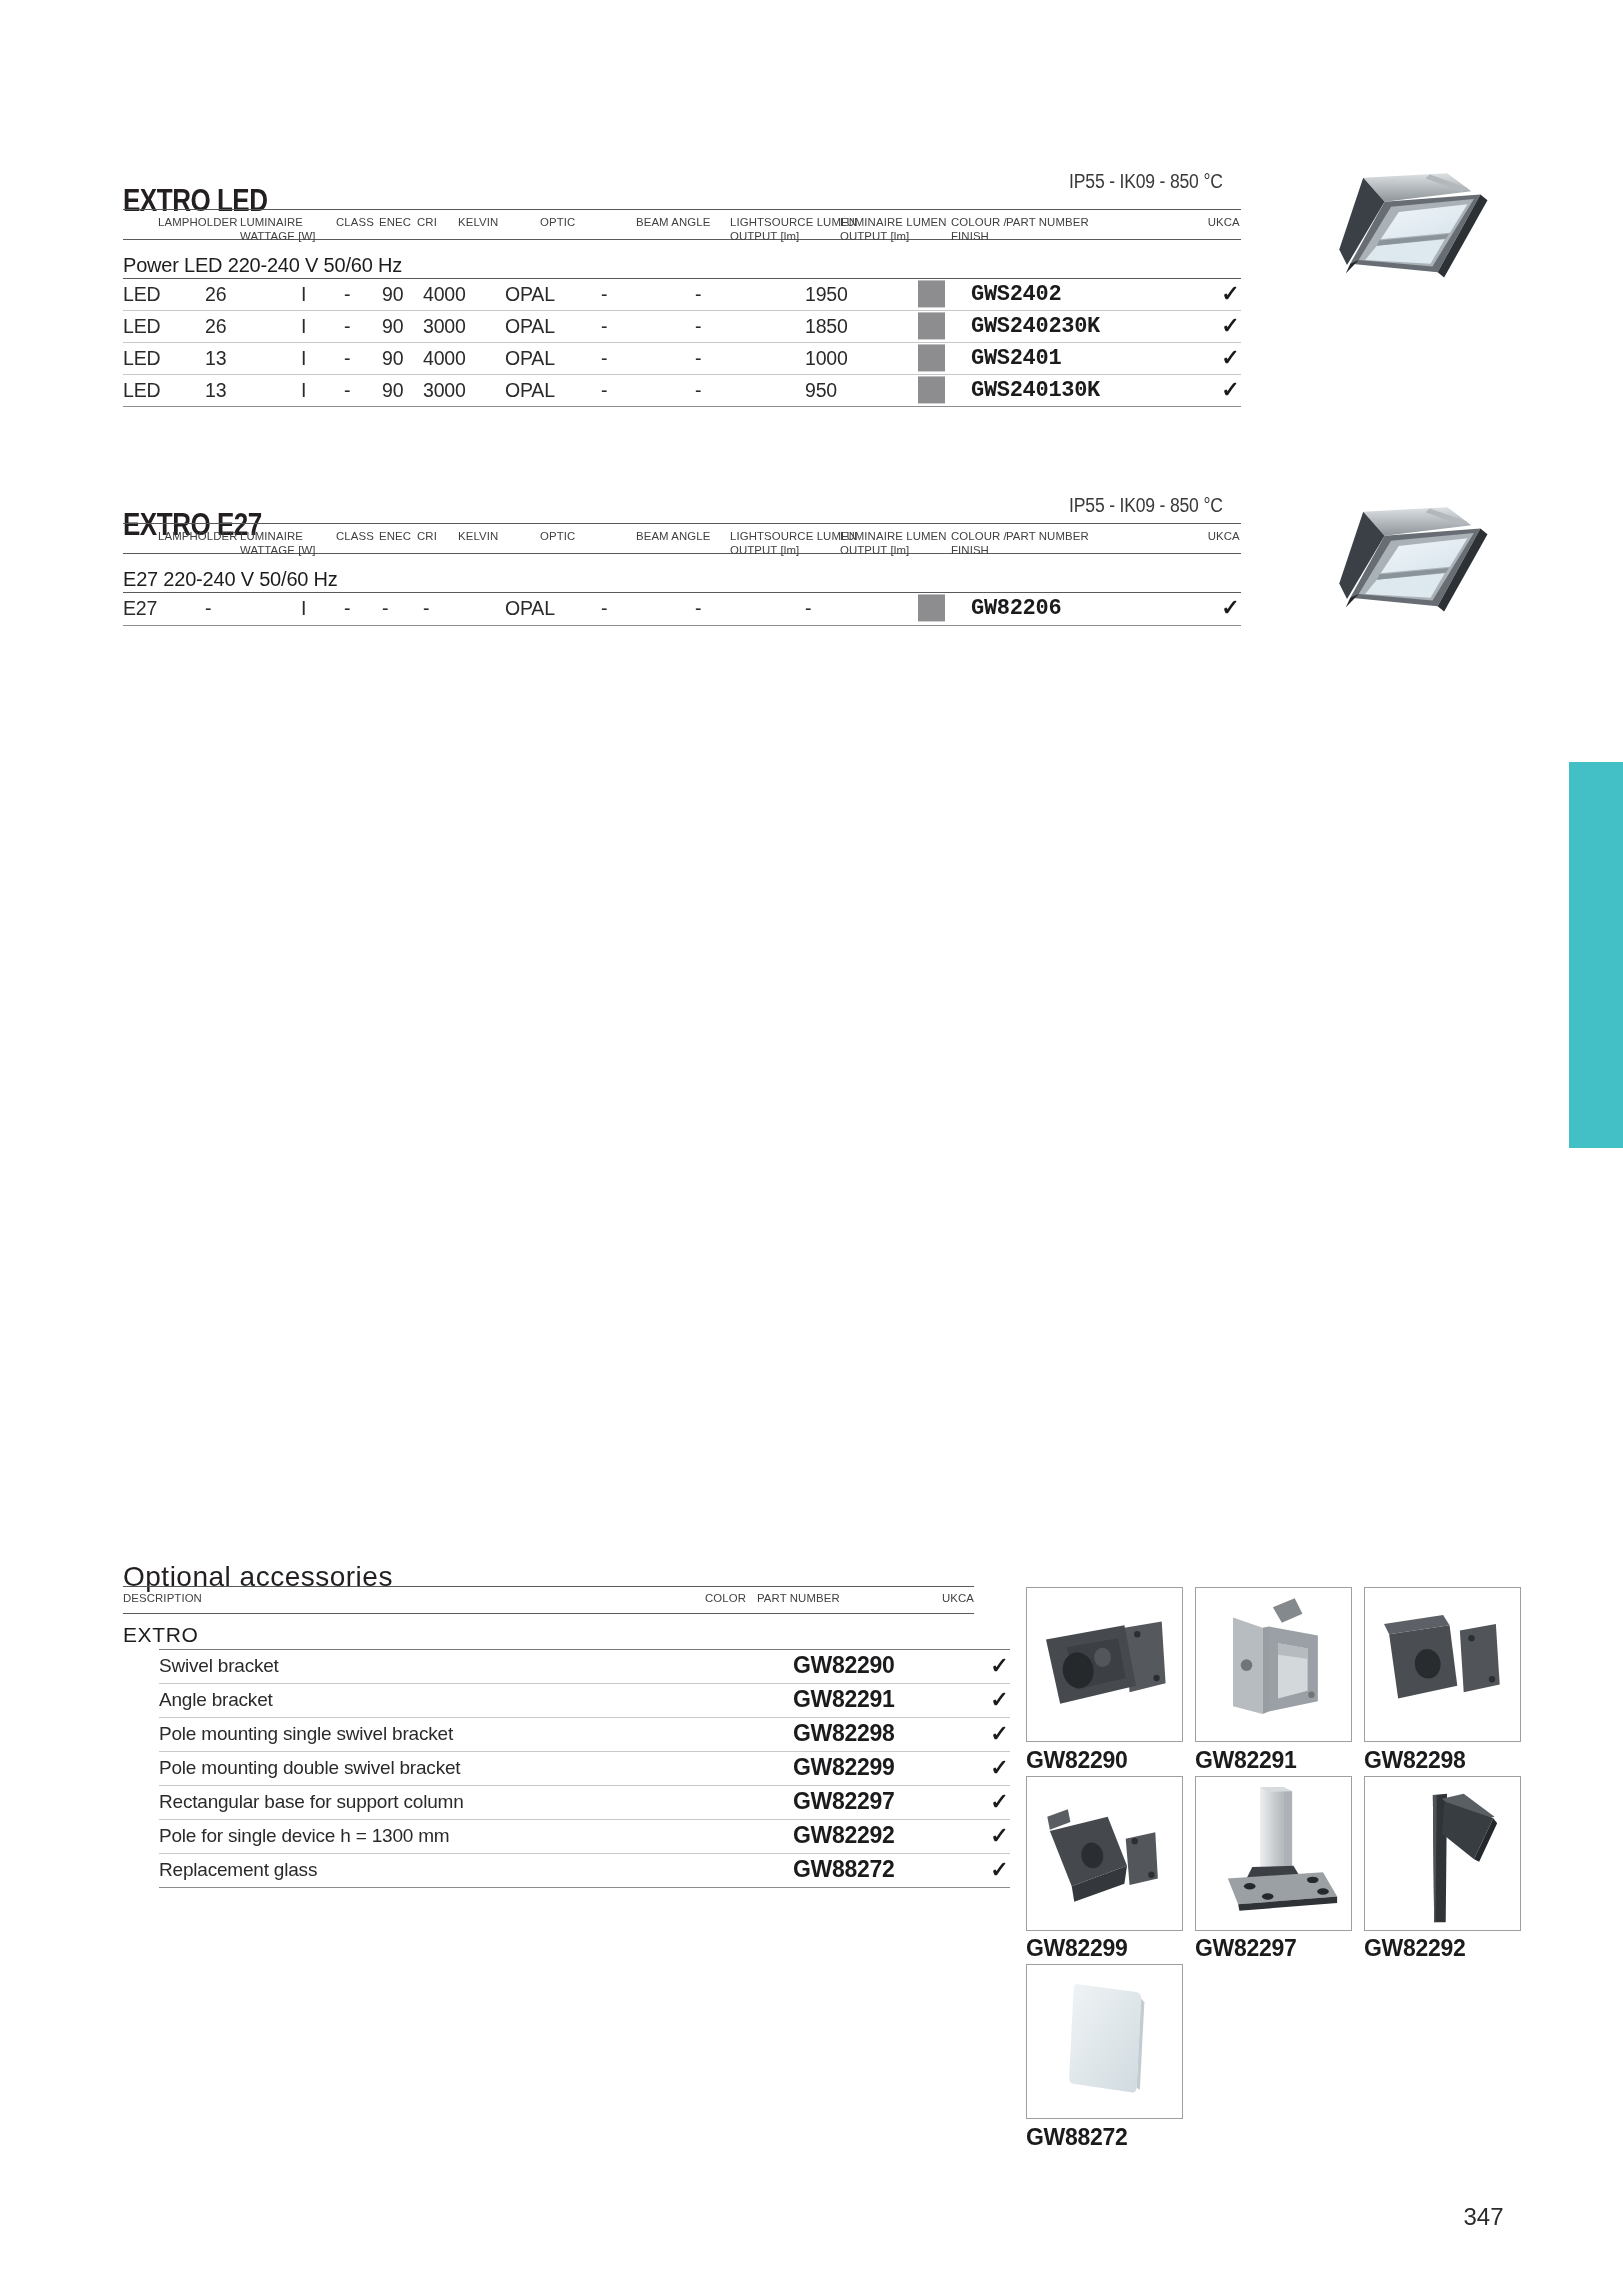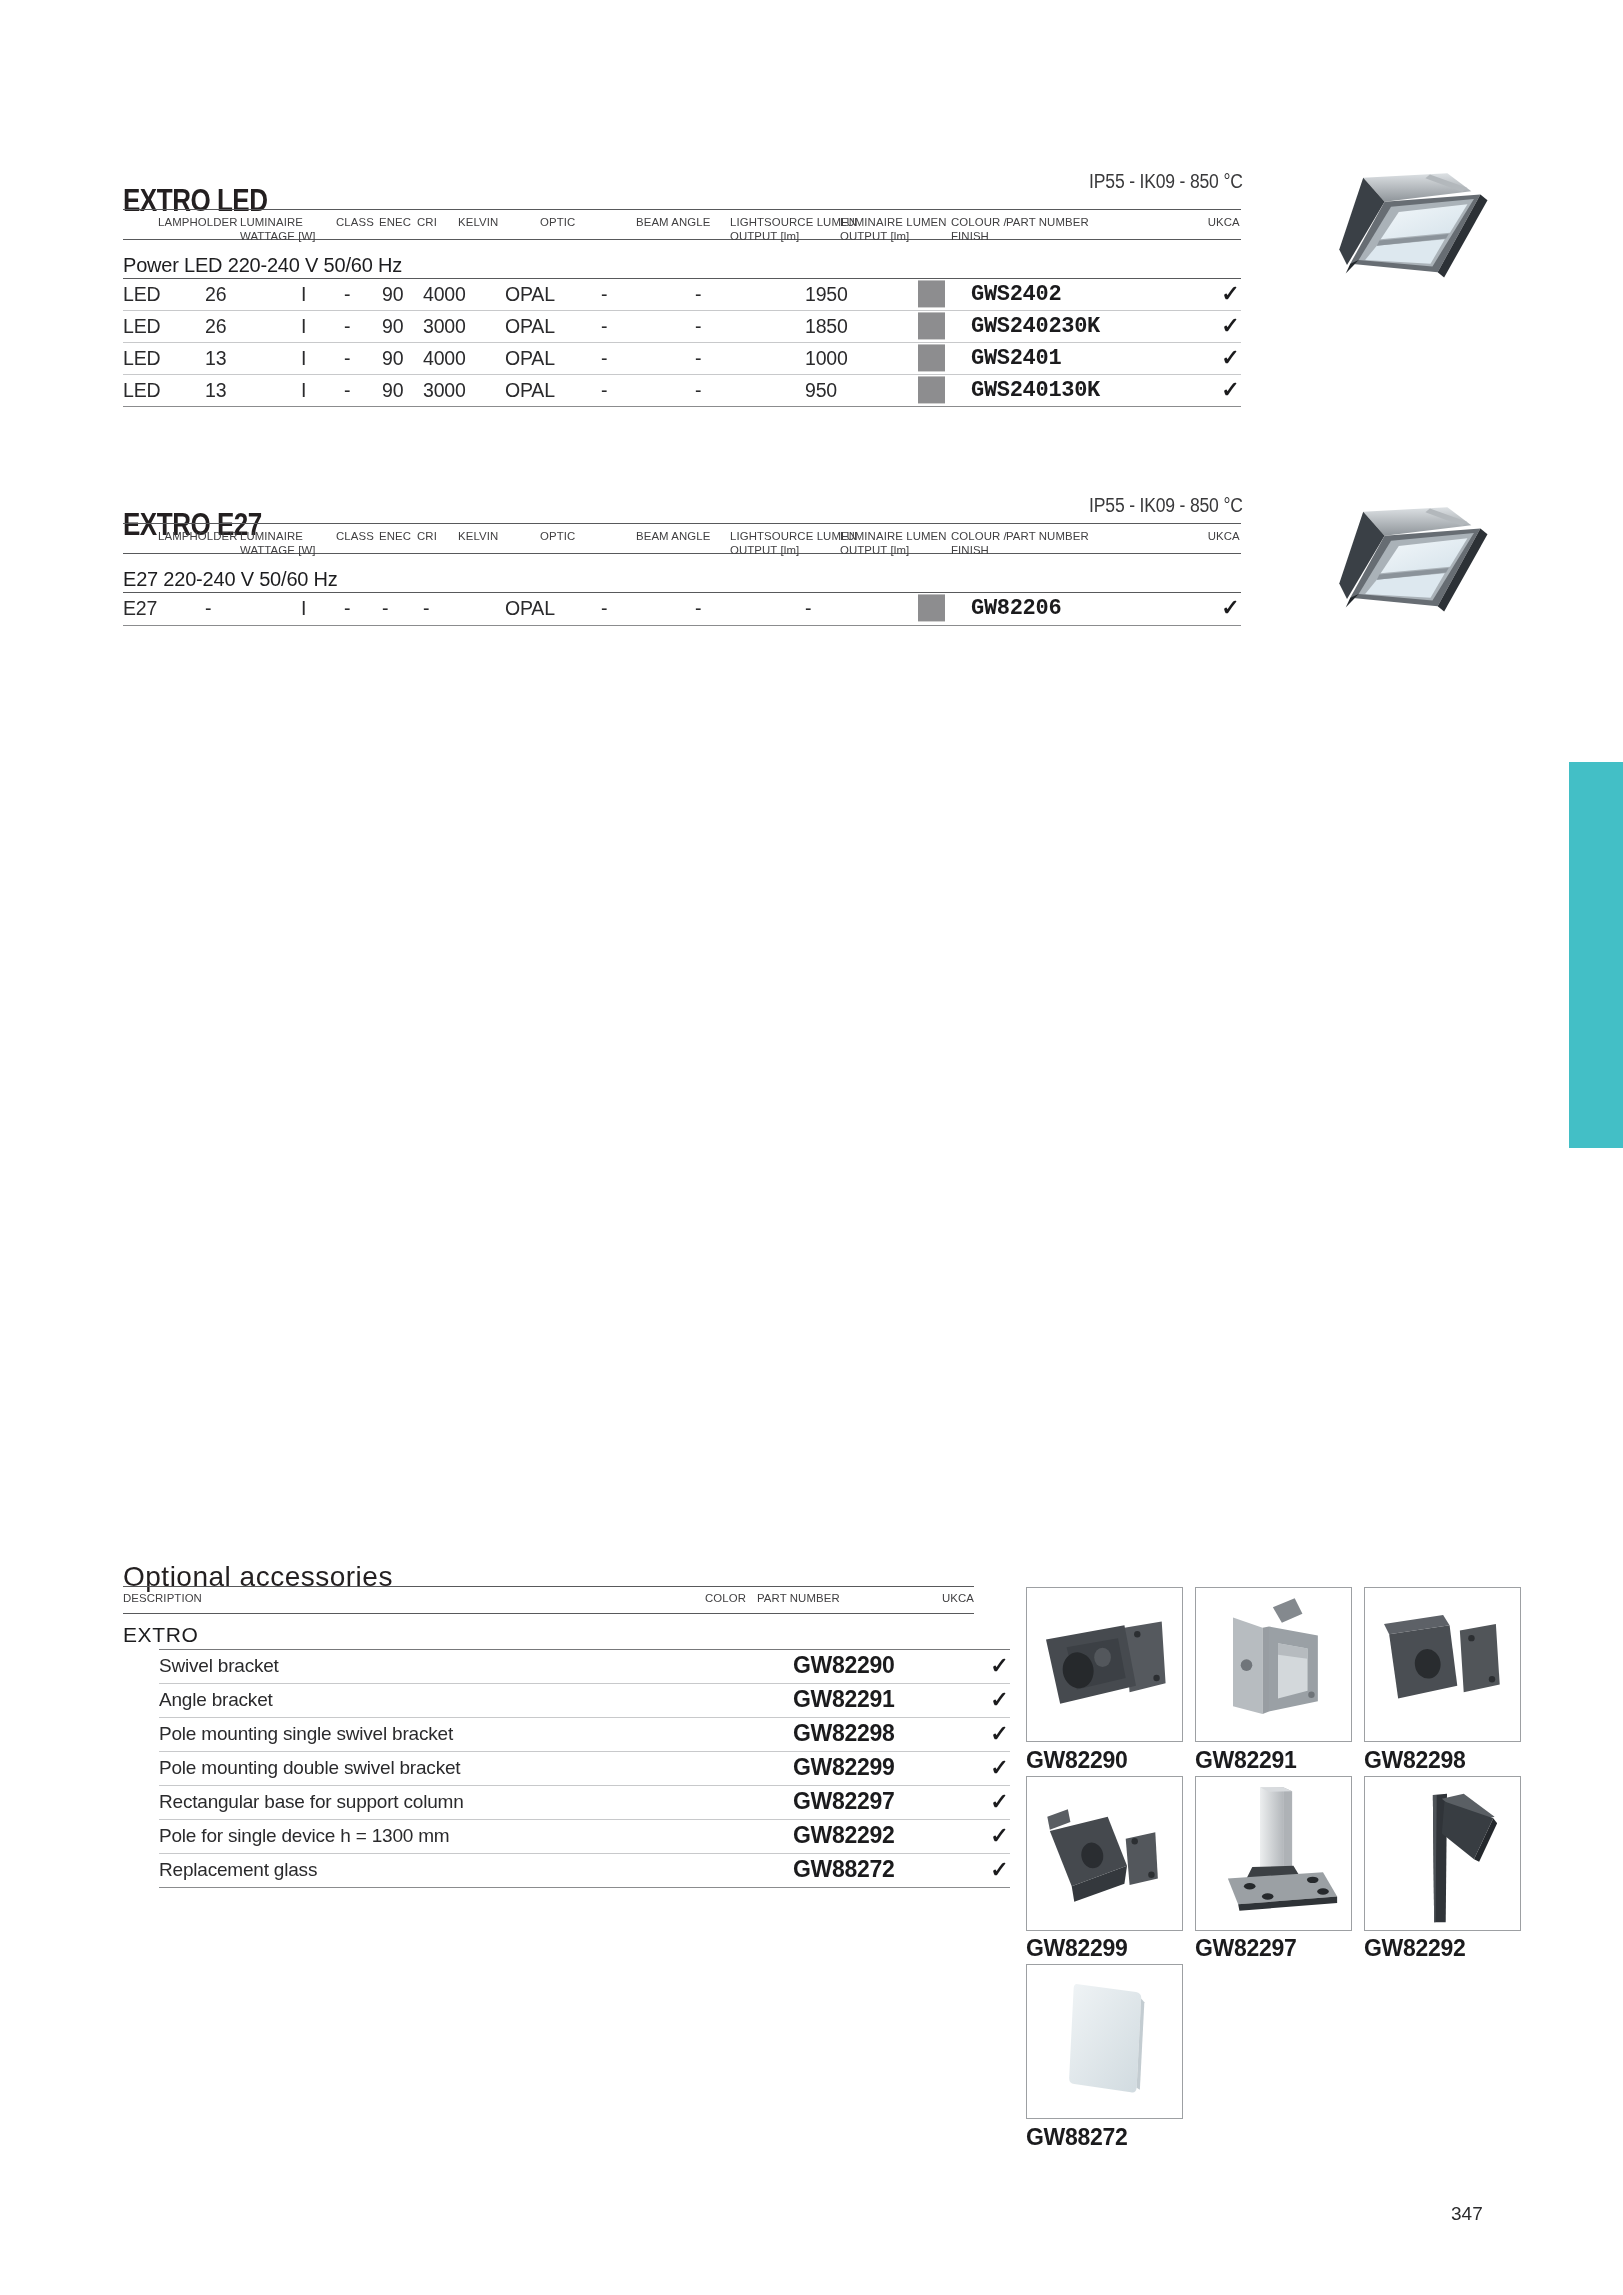--- a/index.html
+++ b/index.html
@@ -5,21 +5,21 @@
   html,body{margin:0;padding:0;background:#ffffff;}
   body{font-family:"Liberation Sans", sans-serif; color:#231f20;}
   .page{position:relative;width:1623px;height:2295px;background:#fff;overflow:hidden;}
 
   
   .cond{display:inline-block;transform:scaleX(.84);transform-origin:left bottom;white-space:nowrap;}
   .cond-r{display:inline-block;transform:scaleX(.9);transform-origin:right bottom;white-space:nowrap;}
 
   
   .sec-title{position:absolute;left:123px;font-size:31px;font-weight:bold;letter-spacing:-0.6px;color:#231f20;}
-  .rating-wrap{position:absolute;left:125px;width:1118px;text-align:right;font-size:19.5px;color:#39393b;letter-spacing:-0.2px;}
+  .rating-wrap{position:absolute;left:105px;width:1118px;text-align:right;font-size:19.5px;color:#39393b;letter-spacing:-0.2px;}
 
   
   .hband{position:absolute;left:123px;width:1118px;height:29px;border-top:1.3px solid #58595b;border-bottom:1.3px solid #58595b;}
   .hband .h{position:absolute;top:4.5px;font-size:11.4px;color:#414042;letter-spacing:0.1px;white-space:pre-line;line-height:1.25;margin-left:35px;}
   .group-label{position:absolute;left:123px;font-size:20px;letter-spacing:-0.2px;color:#1d1d1f;}
   .rows{position:absolute;left:123px;width:1118px;border-top:1.3px solid #58595b;}
   .trow{position:relative;width:100%;height:31px;border-bottom:1px solid #c8c9cb;}
   .rows .trow:last-child{border-bottom:1.3px solid #8b8c8e;}
   .trow>*{position:absolute;top:50%;transform:translateY(-54%);}
   .cell{font-size:19.5px;letter-spacing:-0.2px;color:#2a2a2c;white-space:nowrap;}
@@ -46,21 +46,21 @@
 
   
   .card{position:absolute;width:155px;height:153px;border:0.6px solid #9da0a3;background:#fff;}
   .card svg{width:100%;height:100%;display:block;}
   .card-caption{position:absolute;font-size:23px;font-weight:bold;letter-spacing:-0.3px;color:#1b1b1d;}
 
   
   .photo{position:absolute;}
   .photo svg{width:100%;height:100%;display:block;}
   .accent-tab{position:absolute;left:1569px;top:762px;width:55px;height:386px;}
-  .page-num{position:absolute;left:1451px;top:2203px;width:65px;text-align:left;font-size:19px;color:#2b2b2d;}
+  .page-num{position:absolute;left:1451px;top:2203px;width:65px;text-align:center;font-size:24px;color:#2b2b2d;}
   .defs-holder{position:absolute;width:0;height:0;overflow:hidden;}
 </style>
 </head>
 <body>
 
 <div class="page">
 
   <svg class="defs-holder" aria-hidden="true">
     <defs>
       <linearGradient id="lumTop" x1="0" y1="0" x2="0" y2="1">

